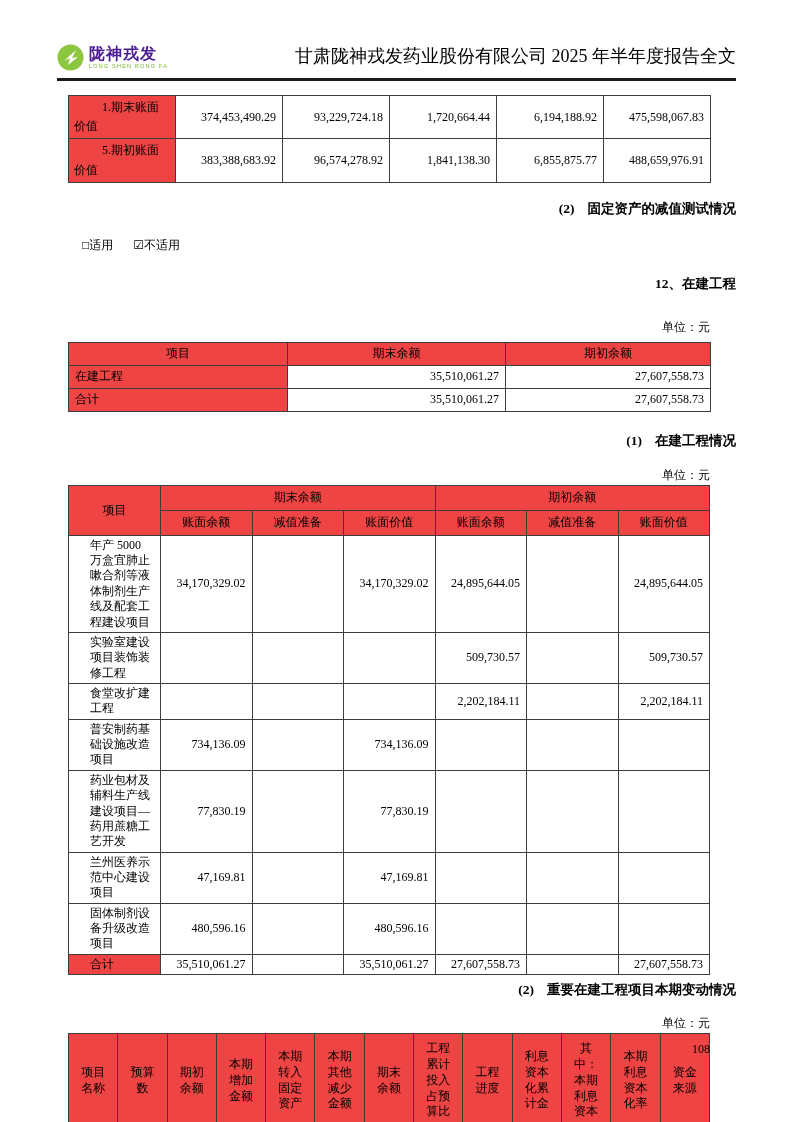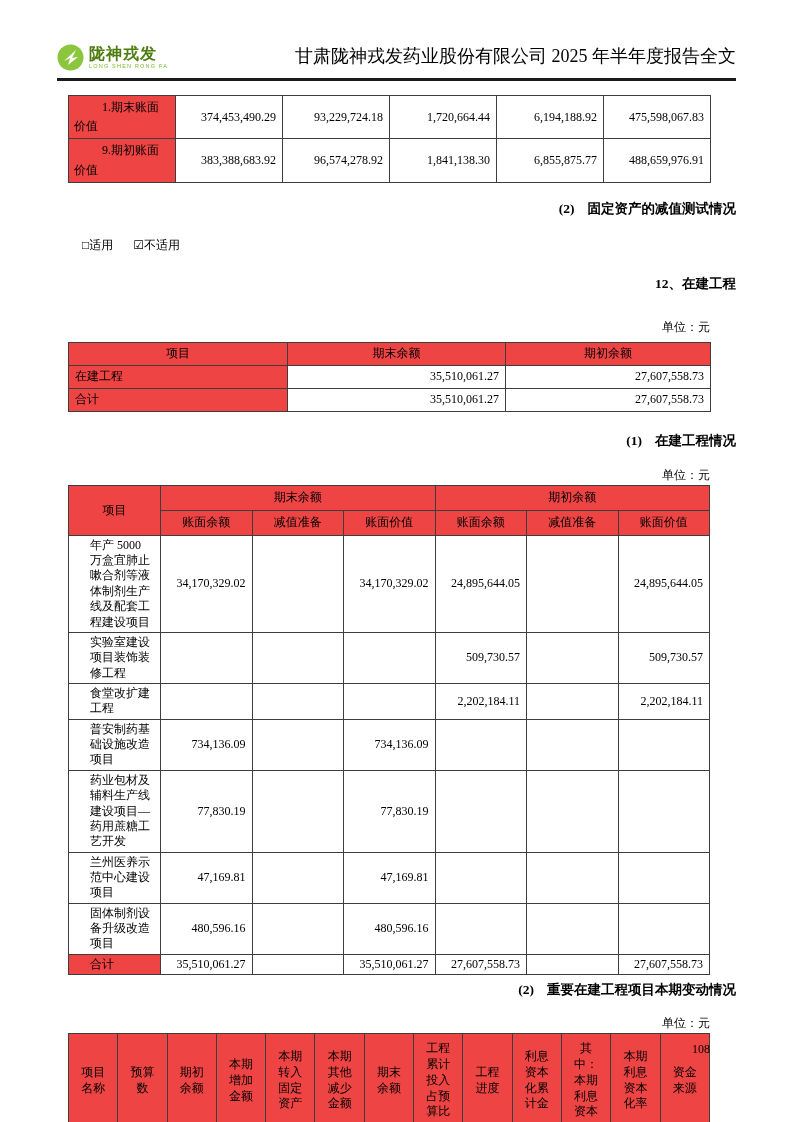--- a/index.html
+++ b/index.html
@@ -8,21 +8,21 @@
     position:relative; width:793px; height:1122px; background:#fff;
     font-family:"Liberation Serif","DejaVu Serif",serif; color:#000; overflow:hidden;
   }
   
   .header { position:absolute; top:44px; left:57px; right:57px;
     display:flex; justify-content:space-between; align-items:flex-end; }
   .logo { display:flex; align-items:center; gap:5px; }
   .logo-badge { width:27px; height:27px; flex:0 0 auto; }
   .logo-text { line-height:1; }
   .brand-cn { font-family:"Liberation Sans","DejaVu Sans",sans-serif; font-weight:bold;
-    font-size:16px; color:#4d7c0f; letter-spacing:1px; }
+    font-size:16px; color:#4c1d95; letter-spacing:1px; }
   .brand-en { font-family:"Liberation Sans","DejaVu Sans",sans-serif; font-size:5.5px;
     color:#76b82a; letter-spacing:1.2px; margin-top:2px; }
   .doc-title { font-size:18px; padding-bottom:3px; }
   .rule { position:absolute; top:78px; left:57px; right:57px; height:2.5px; background:#1b1b1b; }
   
   .content { position:absolute; top:95px; left:57px; width:679px; }
   table { border-collapse:collapse; table-layout:fixed; width:642px; margin-left:11px; }
   td { border:1px solid #3d3d3d; font-size:12px; line-height:1.28; padding:2px 6px;
        vertical-align:middle; overflow:hidden; }
   .shade { background:#ef4444; }
@@ -82,21 +82,21 @@
       <tbody>
           <tr>
             <td class="shade label-cell">1.期末账面价值</td>
             <td class="num">374,453,490.29</td>
             <td class="num">93,229,724.18</td>
             <td class="num">1,720,664.44</td>
             <td class="num">6,194,188.92</td>
             <td class="num">475,598,067.83</td>
           </tr>
           <tr>
-            <td class="shade label-cell">9.期初账面价值</td>
+            <td class="shade label-cell">5.期初账面价值</td>
             <td class="num">383,388,683.92</td>
             <td class="num">96,574,278.92</td>
             <td class="num">1,841,138.30</td>
             <td class="num">6,855,875.77</td>
             <td class="num">488,659,976.91</td>
           </tr>
         </tbody>
     </table>
 
     <div class="heading h-impairment">

